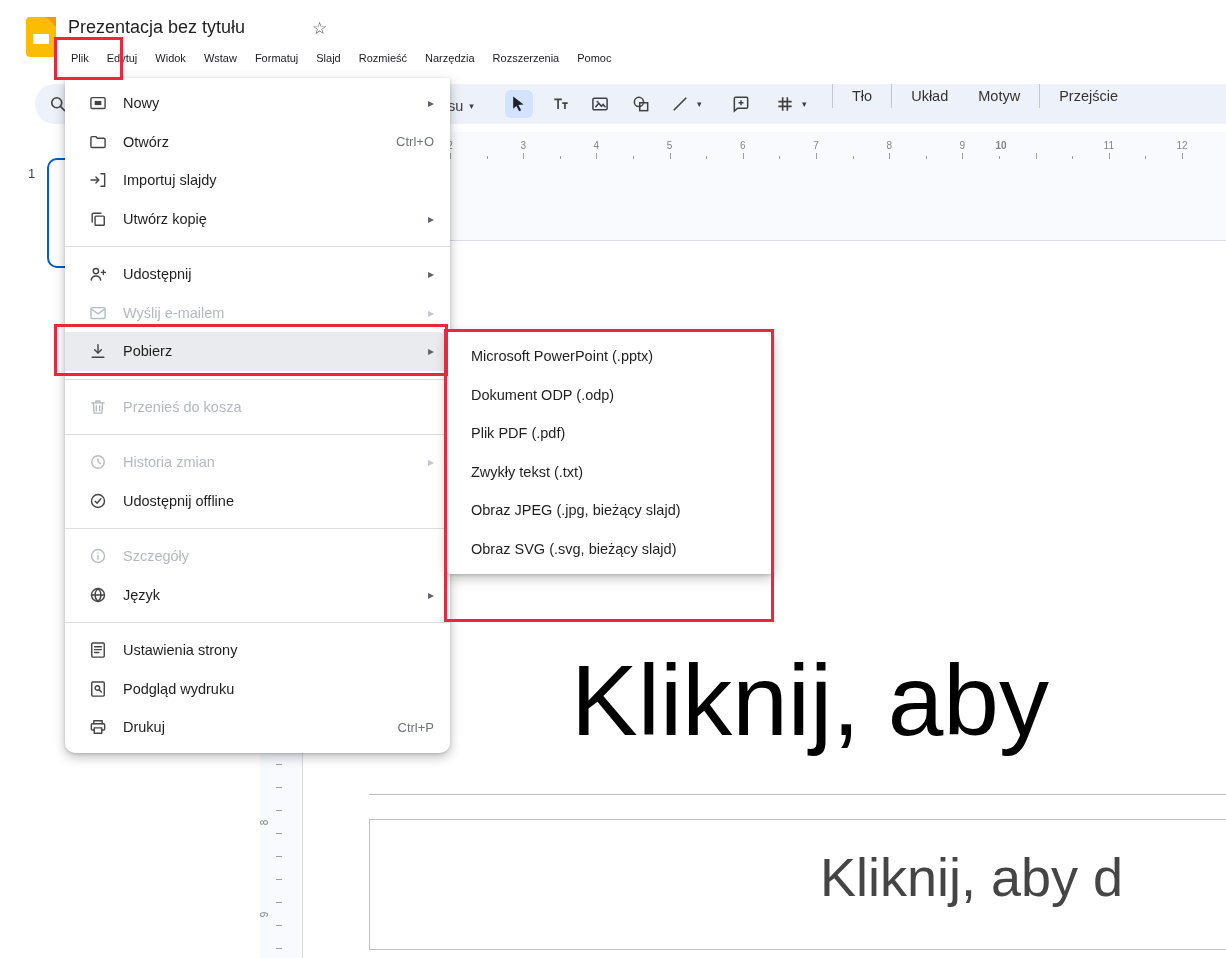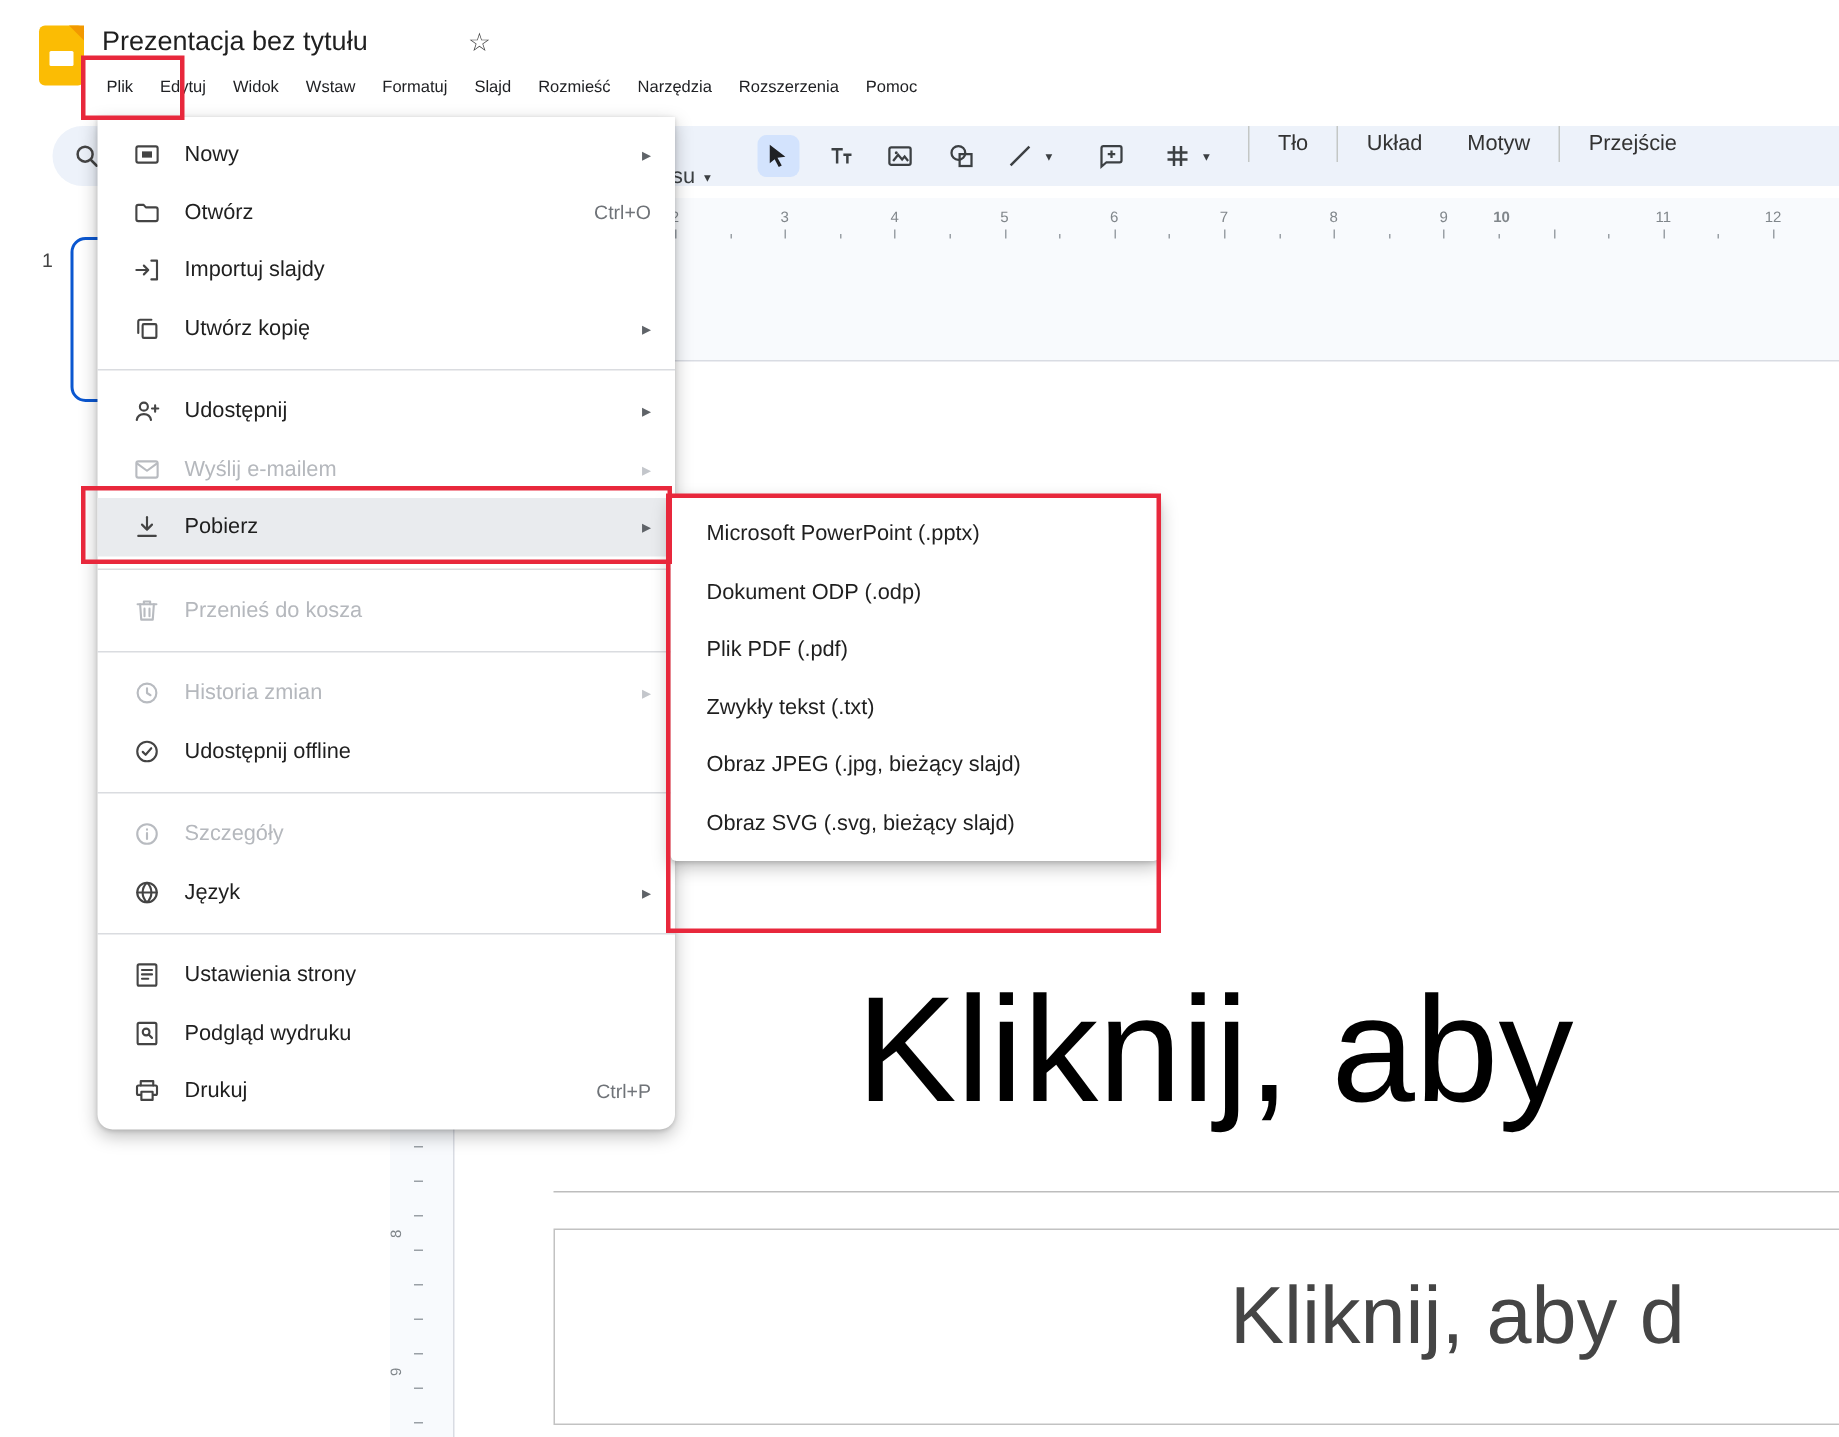--- a/index.html
+++ b/index.html
@@ -8,21 +8,21 @@
 
   .logo{position:absolute;left:23px;top:16px;width:36px;height:42px}
   .doc-title{position:absolute;left:68px;top:17px;font-size:18px;color:#1f1f1f;white-space:nowrap}
   .star{position:absolute;left:312px;top:18px;font-size:17px;color:#474747;cursor:pointer}
   .menubar{position:absolute;left:62px;top:45px;height:26px;display:flex;align-items:center;z-index:4}
   .menubar-item{font-size:11px;color:#202124;padding:2px 9px;border-radius:4px;cursor:pointer;white-space:nowrap}
 
   .toolbar{position:absolute;left:35px;right:0;top:84px;height:40px;background:#edf2fa;border-radius:20px 0 0 20px;z-index:2}
   .tb-search{position:absolute;left:13px;top:10px;width:20px;height:20px;color:#444}
   .tb-search svg{width:20px;height:20px}
-  .tb-zoom{position:absolute;left:413px;top:26px;font-size:14.5px;color:#3c4043;display:flex;align-items:center;gap:6px}
+  .tb-zoom{position:absolute;left:413px;top:14px;font-size:14.5px;color:#3c4043;display:flex;align-items:center;gap:6px}
   .caret{font-size:9px;color:#3c4043}
   .tb-tool{position:absolute;top:6px;width:28px;height:28px;display:flex;align-items:center;justify-content:center;color:#3c4043;border-radius:6px;cursor:pointer}
   .tb-tool svg{width:20px;height:20px}
   .tb-tool.selected{background:#d3e3fd}
   .tb-caret{position:absolute;top:15px;font-size:9px;color:#3c4043;cursor:pointer}
   .tb-right{position:absolute;left:793px;top:0;height:24px;display:flex;align-items:center}
   .tb-btn{font-size:14.5px;color:#333;padding:0 15px;cursor:pointer;white-space:nowrap}
   .tb-divider{width:1px;height:24px;background:#c4c7c5;margin:0 4px}
 
   .hruler{position:absolute;left:0;right:0;top:138px;height:26px;z-index:1}

